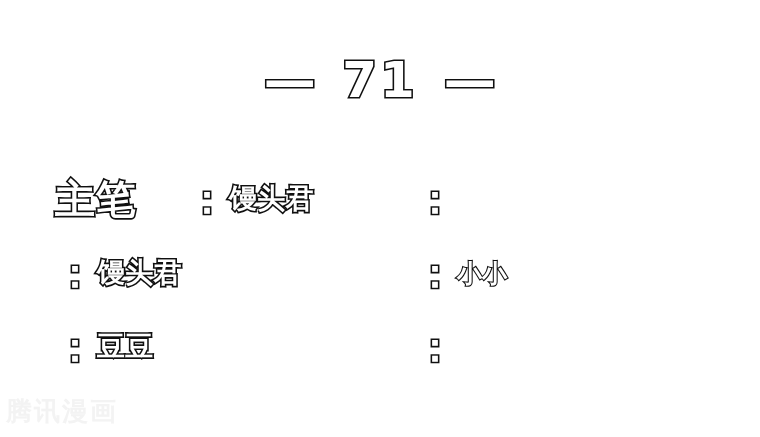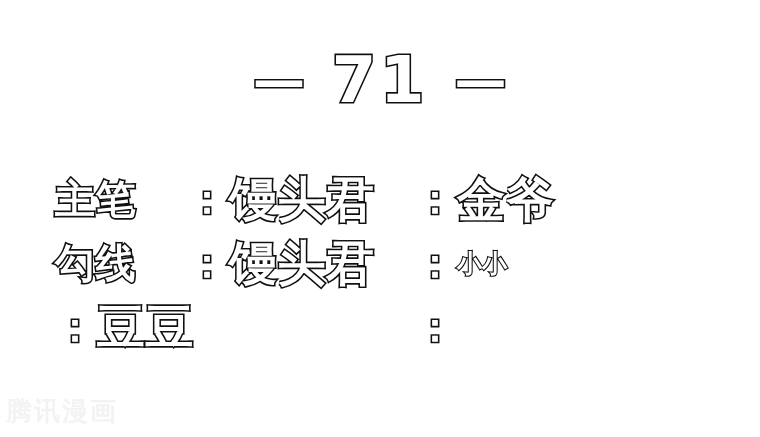--- a/index.html
+++ b/index.html
@@ -45,33 +45,33 @@
     display: flex;
     align-items: center;
     justify-content: center;
     gap: 26px;
     height: 72px;
   }
   .chapter-dash {
     font-size: 52px;
   }
   #chapter-number {
-    font-size: 64px;
+    font-size: 50px;
     letter-spacing: 0.06em;
   }
 
   
   #credits {
     position: absolute;
     top: 168px;
     left: 0;
     width: 760px;
     display: flex;
     flex-direction: column;
-    gap: 2px;
+    gap: 12px;
   }
   .credit-row {
     display: flex;
     align-items: center;
     height: 62px;
   }
   .credit-cell {
     display: flex;
     align-items: center;
   }
@@ -83,21 +83,21 @@
     width: 132px;
     display: inline-block;
   }
   .credit-colon {
     font-size: 40px;
     width: 42px;
     display: inline-block;
     text-align: left;
   }
   .credit-value {
-    font-size: 48px;
+    font-size: 28px;
   }
   .credit-value-stack {
     display: flex;
     flex-direction: column;
     justify-content: center;
     gap: 1px;
     align-items: center;
   }
   .credit-value-small {
     font-size: 25px;
@@ -130,27 +130,25 @@
   <div id="credits">
 
     <div class="credit-row">
       <div class="credit-cell cell-left">
         <span class="outlined credit-label">主笔</span>
         <span class="outlined credit-colon">：</span>
         <span class="outlined credit-value">馒头君</span>
       </div>
       <div class="credit-cell cell-right">
         <span class="outlined credit-colon">：</span>
-        <span class="outlined credit-value">金爷</span>
       </div>
     </div>
 
     <div class="credit-row">
       <div class="credit-cell cell-left">
-        <span class="outlined credit-label">勾线</span>
         <span class="outlined credit-colon">：</span>
         <span class="outlined credit-value">馒头君</span>
       </div>
       <div class="credit-cell cell-right">
         <span class="outlined credit-colon">：</span>
         <span class="credit-value-stack">
           <span class="outlined-thin credit-value-small">小小</span>
         </span>
       </div>
     </div>

